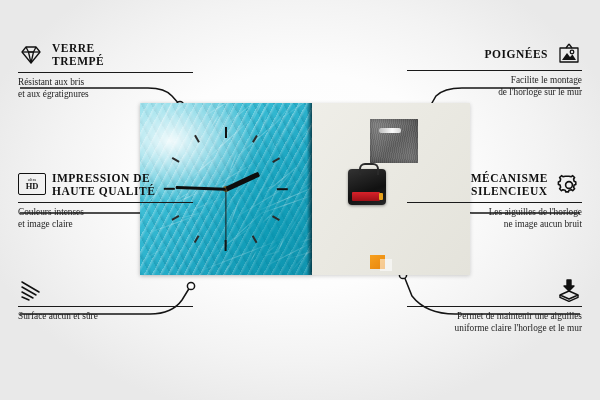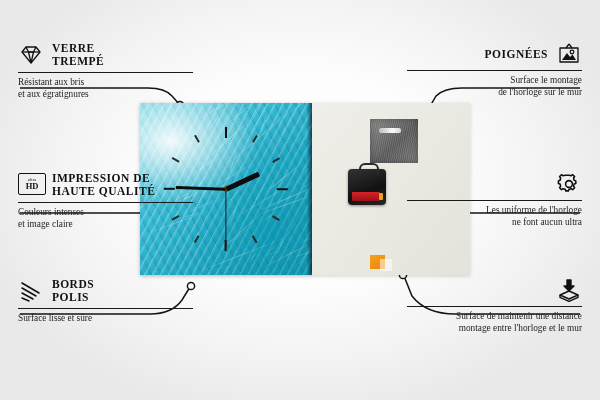--- a/index.html
+++ b/index.html
@@ -323,28 +323,24 @@
       <span class="ico">
         <svg viewBox="0 0 26 24">
             <g stroke="#111" stroke-width="1.5" stroke-linecap="round">
           <path d="M4 4 L21 14"></path>
               <path d="M4 9 L18 17"></path>
               <path d="M4 14 L15 20"></path>
               <path d="M4 19 L11 22"></path>
         </g>
           </svg>
       </span>
-      <span class="ttl">
-        <span>BORDS</span><br>
-        <span>POLIS</span>
-      </span>
-    </div>
-    <div class="rule"></div>
-    <div class="desc">
-      <span>Surface lisse et sûre</span>
+    </div>
+    <div class="rule"></div>
+    <div class="desc">
+      <span>Surface aucun et sûre</span>
     </div>
   </div>
 
   <div class="feat right" id="f-poign">
     <div class="row">
       <span class="ttl">
         <span>POIGNÉES</span><br>
       </span>
       <span class="ico">
         <svg viewBox="0 0 26 24">
@@ -352,55 +348,59 @@
           <path d="M13 2 L10 6 M13 2 L16 6"></path>
           <rect x="4" y="6" width="18" height="14"></rect>
           <path d="M6 18 L11 11 L14 15 L16.5 12.5 L20 18 Z" fill="#111" stroke="none"></path>
           <circle cx="16" cy="10" r="1.8"></circle>
         </g>
           </svg>
       </span>
     </div>
     <div class="rule"></div>
     <div class="desc">
-      <span>Surface le montage</span><br>
+      <span>Facilite le montage</span><br>
       <span>de l'horloge sur le mur</span>
     </div>
   </div>
 
   <div class="feat right" id="f-meca">
     <div class="row">
+      <span class="ttl">
+        <span>MÉCANISME</span><br>
+        <span>SILENCIEUX</span>
+      </span>
       <span class="ico">
         <svg viewBox="0 0 26 24">
             <g fill="none" stroke="#111" stroke-width="1.6" stroke-linejoin="round">
           <path d="M13 3.2 l2.3 .5 1.4-1 1.9 1.9 -1 1.4 .5 2.3 1.7 .6 v2.6 l-1.7 .6 -.5 2.3 1 1.4 -1.9 1.9 -1.4-1 -2.3 .5 -.6 1.7 h-2.6 l-.6-1.7 -2.3-.5 -1.4 1 -1.9-1.9 1-1.4 -.5-2.3 -1.7-.6 v-2.6 l1.7-.6 .5-2.3 -1-1.4 1.9-1.9 1.4 1 2.3-.5 Z"></path>
           <circle cx="13" cy="12" r="3.4"></circle>
         </g>
           </svg>
       </span>
     </div>
     <div class="rule"></div>
     <div class="desc">
-      <span>Les uniforme de l'horloge</span><br>
-      <span>ne font aucun ultra</span>
+      <span>Les aiguilles de l'horloge</span><br>
+      <span>ne image aucun bruit</span>
     </div>
   </div>
 
   <div class="feat right" id="f-entre">
     <div class="row">
       <span class="ico">
         <svg viewBox="0 0 26 24">
             <g fill="none" stroke="#111" stroke-width="1.4" stroke-linejoin="round">
           <path d="M11 2 h4 v6 h3 l-5 5 -5-5 h3 Z" fill="#111"></path>
           <path d="M13 13 L22 17 L13 21 L4 17 Z"></path>
           <path d="M4 17 v2.4 L13 23.4 L22 19.4 V17"></path>
         </g>
           </svg>
       </span>
     </div>
     <div class="rule"></div>
     <div class="desc">
-      <span>Surface de maintenir une distance</span><br>
-      <span>montage entre l'horloge et le mur</span>
+      <span>Permet de maintenir une aiguilles</span><br>
+      <span>uniforme claire l'horloge et le mur</span>
     </div>
   </div>
 
 </div>
 
 </body></html>

